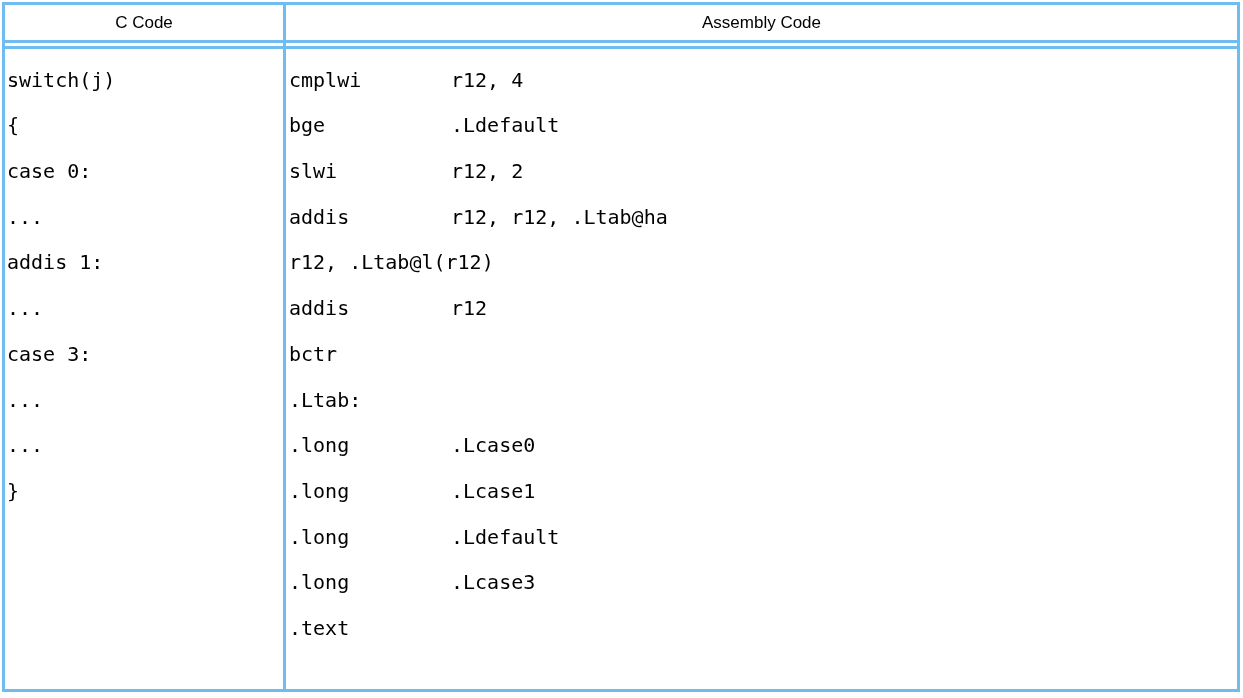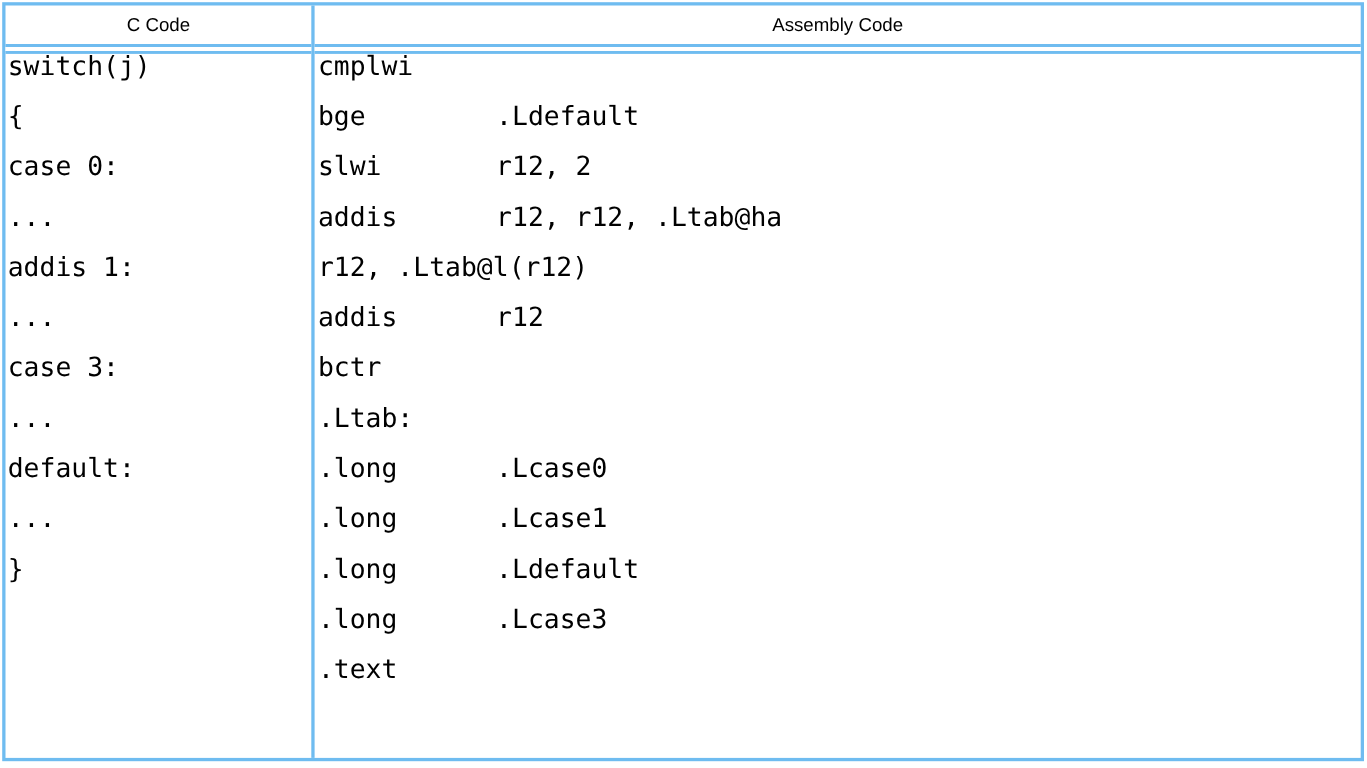--- a/index.html
+++ b/index.html
@@ -61,22 +61,22 @@
   }
   .lines {
     flex: 1 1 auto;
     display: flex;
     flex-direction: column;
   }
   .code-line {
     height: 45.7px;
     flex: 0 0 45.7px;
     display: flex;
-    align-items: flex-start;
-    font-size: 24px;
+    align-items: flex-end;
+    font-size: 20px;
     color: #000000;
     white-space: pre;
     overflow: hidden;
   }
   .code-line > span {
     position: relative;
     top: -3px;
     display: inline-block;
   }
   .c-line {
@@ -102,30 +102,29 @@
     <div class="double-rule"></div>
     <div class="lines" id="c-lines">
         <div class="code-line c-line"><span>switch(j)</span></div>
         <div class="code-line c-line"><span>{</span></div>
         <div class="code-line c-line"><span>case 0:</span></div>
         <div class="code-line c-line"><span>...</span></div>
         <div class="code-line c-line"><span>addis 1:</span></div>
         <div class="code-line c-line"><span>...</span></div>
         <div class="code-line c-line"><span>case 3:</span></div>
         <div class="code-line c-line"><span>...</span></div>
-        <div class="code-line c-line"><span>default:</span></div>
         <div class="code-line c-line"><span>...</span></div>
         <div class="code-line c-line"><span>}</span></div>
       </div>
   </div>
   <div class="col col-right">
     <div class="header-cell">Assembly Code</div>
     <div class="double-rule"></div>
     <div class="lines" id="asm-lines">
-        <div class="code-line asm-line"><span class="mnemonic">cmplwi</span></div>
+        <div class="code-line asm-line"><span class="mnemonic">cmplwi</span><span class="operands">r12, 4</span></div>
         <div class="code-line asm-line"><span class="mnemonic">bge</span><span class="operands">.Ldefault</span></div>
         <div class="code-line asm-line"><span class="mnemonic">slwi</span><span class="operands">r12, 2</span></div>
         <div class="code-line asm-line"><span class="mnemonic">addis</span><span class="operands">r12, r12, .Ltab@ha</span></div>
         <div class="code-line asm-line"><span class="operands">r12, .Ltab@l(r12)</span></div>
         <div class="code-line asm-line"><span class="mnemonic">addis</span><span class="operands">r12</span></div>
         <div class="code-line asm-line"><span class="mnemonic">bctr</span><span class="operands"></span></div>
         <div class="code-line asm-line"><span class="mnemonic">.Ltab:</span><span class="operands"></span></div>
         <div class="code-line asm-line"><span class="mnemonic">.long</span><span class="operands">.Lcase0</span></div>
         <div class="code-line asm-line"><span class="mnemonic">.long</span><span class="operands">.Lcase1</span></div>
         <div class="code-line asm-line"><span class="mnemonic">.long</span><span class="operands">.Ldefault</span></div>

